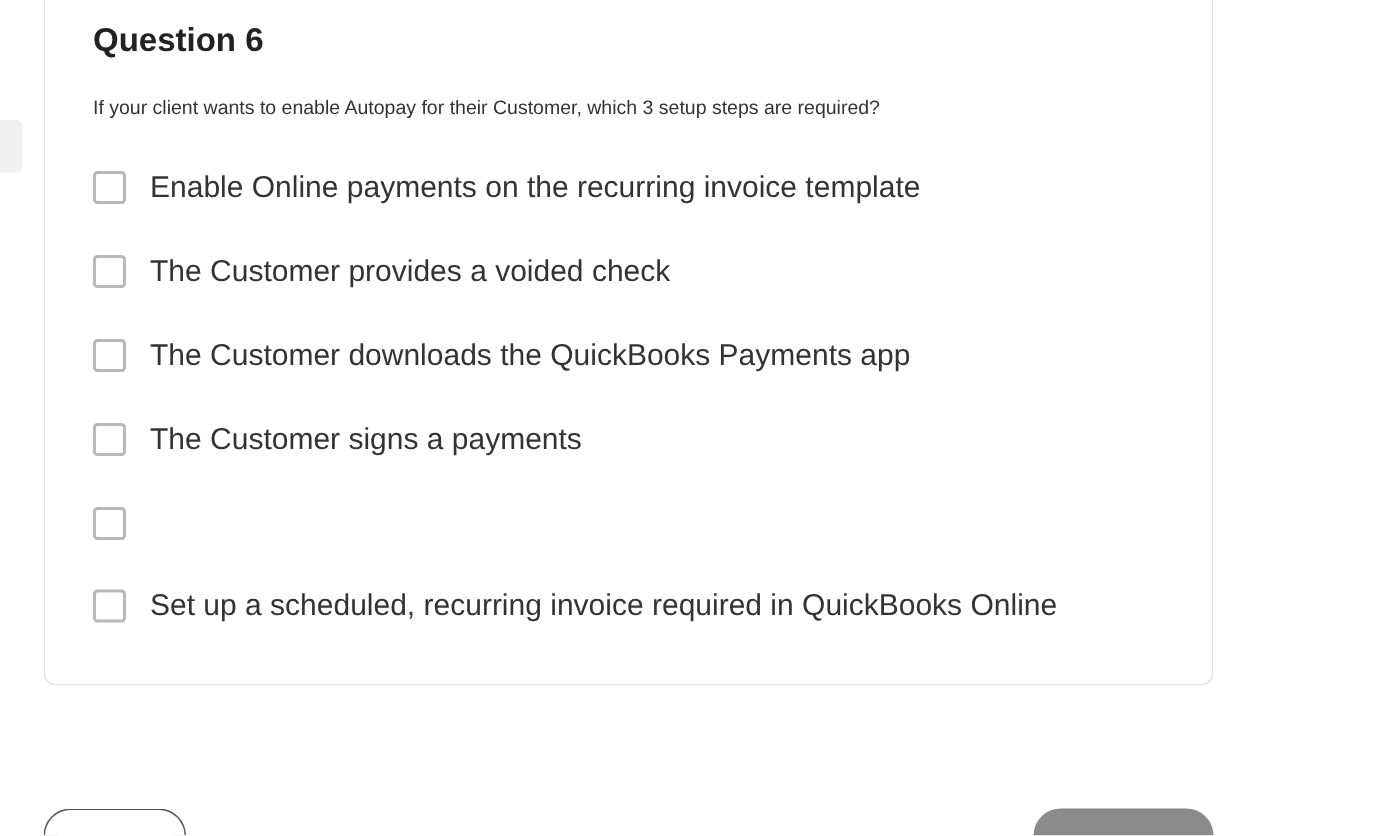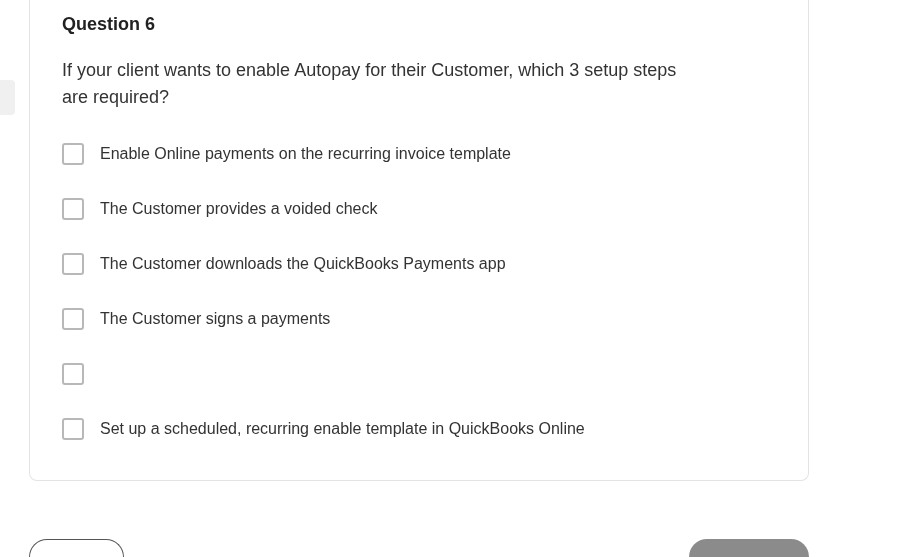--- a/index.html
+++ b/index.html
@@ -28,28 +28,28 @@
       left: 29px;
       top: 0;
       width: 780px;
       background: #ffffff;
       border: 1px solid #e3e3e3;
       border-top: none;
       border-radius: 0 0 8px 8px;
       padding: 0 32px 40px 32px;
     }
     .question-title {
-      font-size: 18px;
+      font-size: 22px;
       font-weight: 700;
       color: #222222;
       padding-top: 14px;
       margin-bottom: 22px;
     }
     .question-text {
-      font-size: 18px;
+      font-size: 13px;
       font-weight: 400;
       color: #333333;
       line-height: 1.5;
       margin-bottom: 32px;
       max-width: 620px;
     }
     .options {
       display: flex;
       flex-direction: column;
       gap: 33px;
@@ -62,21 +62,21 @@
     .checkbox {
       width: 22px;
       height: 22px;
       border: 2px solid #b8b8b8;
       border-radius: 3px;
       background: #ffffff;
       cursor: pointer;
       flex-shrink: 0;
     }
     .option-label {
-      font-size: 16px;
+      font-size: 20px;
       color: #333333;
       cursor: pointer;
     }
     .bottom-buttons {
       position: absolute;
       left: 29px;
       bottom: 0;
       width: 780px;
       display: flex;
       justify-content: space-between;
@@ -119,21 +119,21 @@
     </div>
     <div class="option-row">
       <div class="checkbox"></div>
       <span class="option-label">The Customer signs a payments</span>
     </div>
     <div class="option-row">
       <div class="checkbox"></div>
     </div>
     <div class="option-row">
       <div class="checkbox"></div>
-      <span class="option-label">Set up a scheduled, recurring enable template in QuickBooks Online</span>
+      <span class="option-label">Set up a scheduled, recurring invoice required in QuickBooks Online</span>
     </div>
   </div>
 </div>
 
 <div class="bottom-buttons">
   <div class="btn-outline"></div>
   <div class="btn-filled"></div>
 </div>
 
 </body></html>

